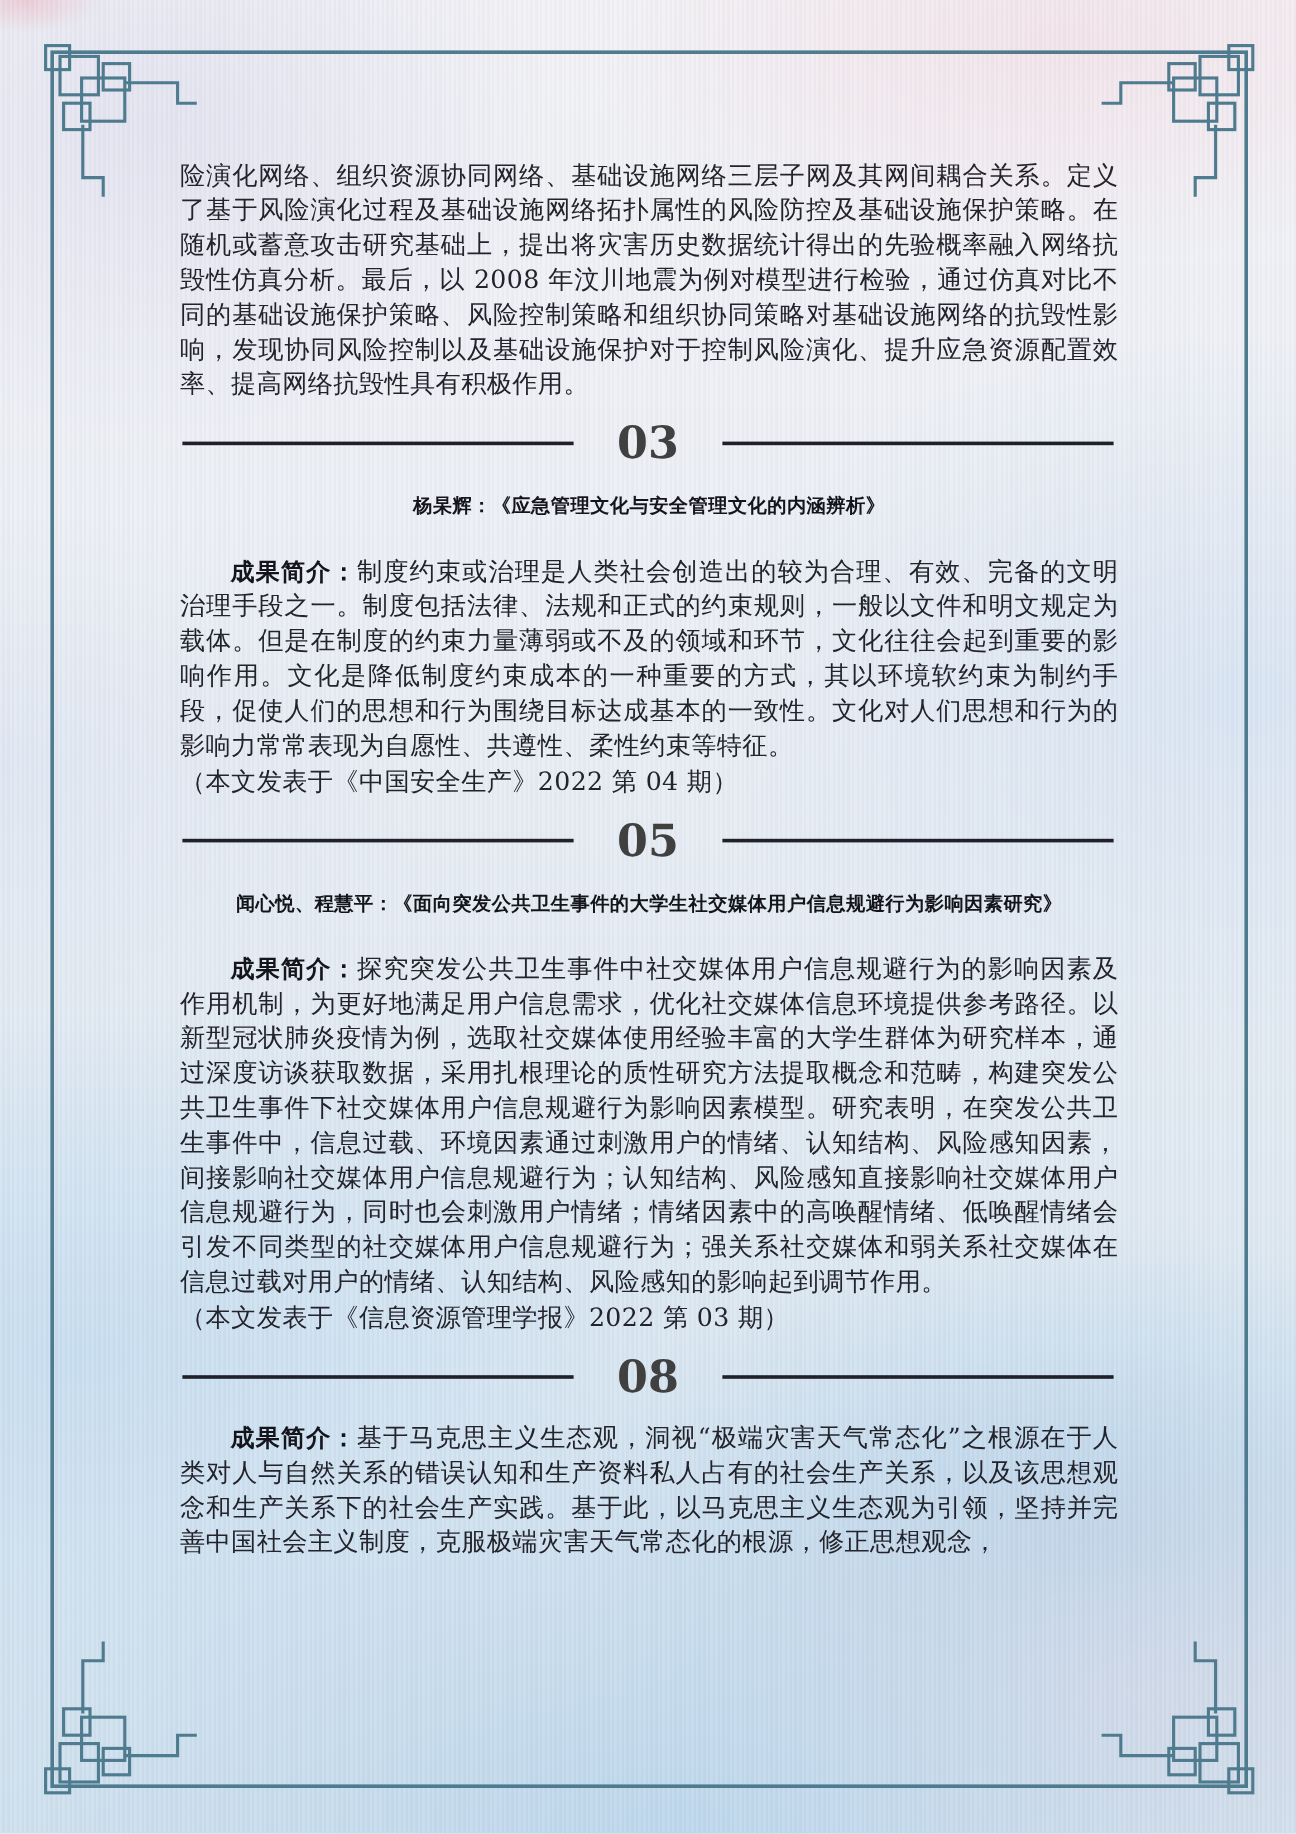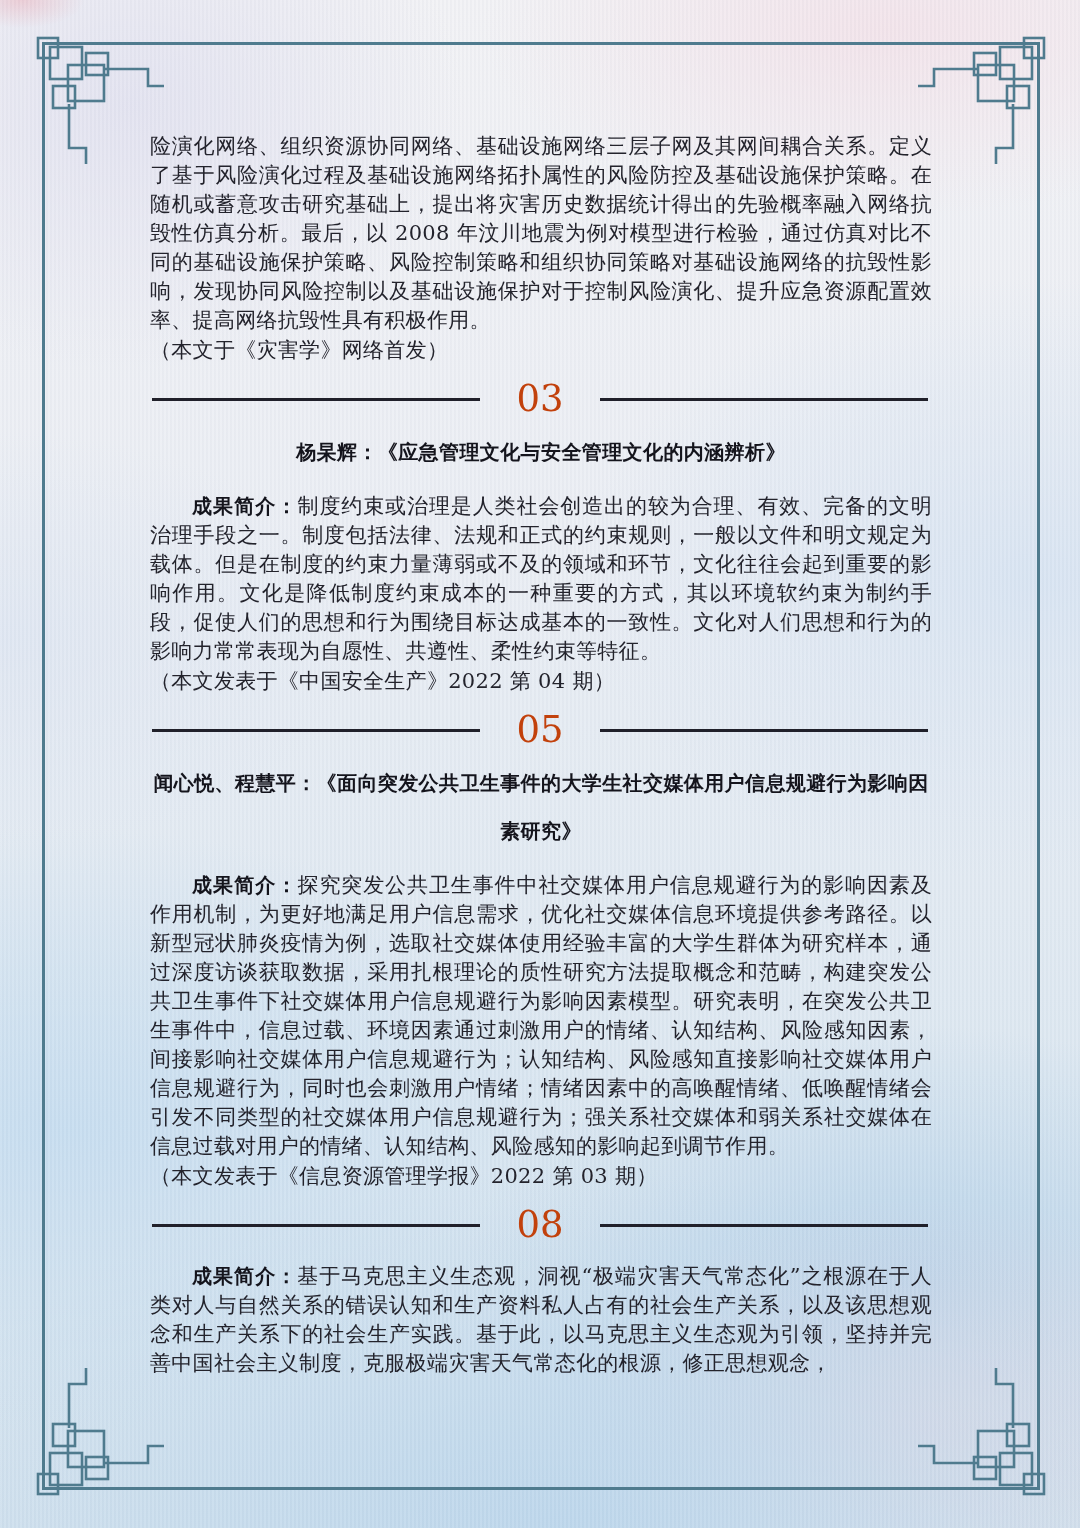--- a/index.html
+++ b/index.html
@@ -31,22 +31,22 @@
   .corner.br{right:34px;bottom:32px;transform:scale(-1,-1);}
   .content{position:absolute;left:150px;top:132px;width:782px;color:var(--ink);}
   p{margin:0;font-size:21px;line-height:29px;text-align:justify;
     letter-spacing:.3px;color:var(--ink);}
   p.indent{text-indent:2em;margin-top:16px;}
   p b{font-weight:bold;color:var(--ink-bold);font-family:"DejaVu Sans","Liberation Sans",sans-serif;font-size:20px;letter-spacing:.5px;}
   .note{margin-top:1px;}
   .divider{display:flex;align-items:center;margin:13px 4px 8px 2px;height:42px;}
   .divider .line{flex:1;height:3px;background:var(--rule);}
   .divider .num{font-family:"DejaVu Serif","Liberation Serif",serif;
-    font-size:37px;line-height:40px;color:#c2410c;padding:0 36px;font-weight:400;}
-  h2.title{margin:4px 0 10px;font-size:20px;line-height:48px;text-align:center;
+    font-size:37px;line-height:40px;color:#404040;padding:0 36px;font-weight:700;}
+  h2.title{margin:4px 0 10px;font-size:16px;line-height:48px;text-align:center;
     font-weight:bold;color:var(--ink-bold);
     font-family:"DejaVu Sans","Liberation Sans",sans-serif;letter-spacing:.4px;}
 </style>
 </head>
 <body>
 
 <div class="grain"></div>
 
 <div class="frame"></div>
 
@@ -84,21 +84,20 @@
   <rect x="17" y="50" width="22" height="22"></rect>
   <rect x="50" y="17" width="22" height="22"></rect>
   <polyline points="68,33 112,33 112,50 128,50"></polyline>
   <polyline points="33,68 33,112 50,112 50,128"></polyline>
 </svg>
 
 <div class="content">
 
   <section>
     <p>险演化网络、组织资源协同网络、基础设施网络三层子网及其网间耦合关系。定义了基于风险演化过程及基础设施网络拓扑属性的风险防控及基础设施保护策略。在随机或蓄意攻击研究基础上，提出将灾害历史数据统计得出的先验概率融入网络抗毁性仿真分析。最后，以 2008 年汶川地震为例对模型进行检验，通过仿真对比不同的基础设施保护策略、风险控制策略和组织协同策略对基础设施网络的抗毁性影响，发现协同风险控制以及基础设施保护对于控制风险演化、提升应急资源配置效率、提高网络抗毁性具有积极作用。</p>
-    <p class="note">（本文于《灾害学》网络首发）</p>
   </section>
 
   <section>
     <div class="divider">
       <span class="line"></span>
       <span class="num">03</span>
       <span class="line"></span>
     </div>
     <h2 class="title">杨杲辉：《应急管理文化与安全管理文化的内涵辨析》</h2>
     <p class="indent"><b>成果简介：</b><span>制度约束或治理是人类社会创造出的较为合理、有效、完备的文明治理手段之一。制度包括法律、法规和正式的约束规则，一般以文件和明文规定为载体。但是在制度的约束力量薄弱或不及的领域和环节，文化往往会起到重要的影响作用。文化是降低制度约束成本的一种重要的方式，其以环境软约束为制约手段，促使人们的思想和行为围绕目标达成基本的一致性。文化对人们思想和行为的影响力常常表现为自愿性、共遵性、柔性约束等特征。</span></p>

